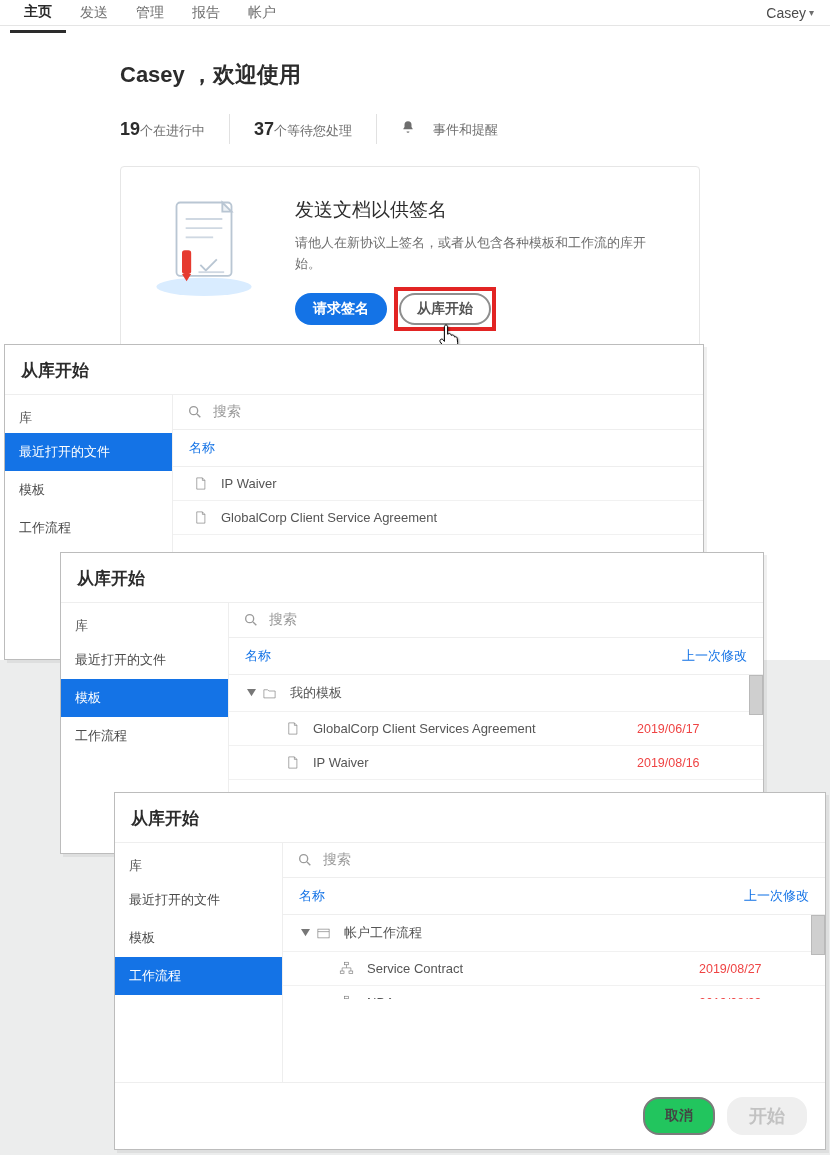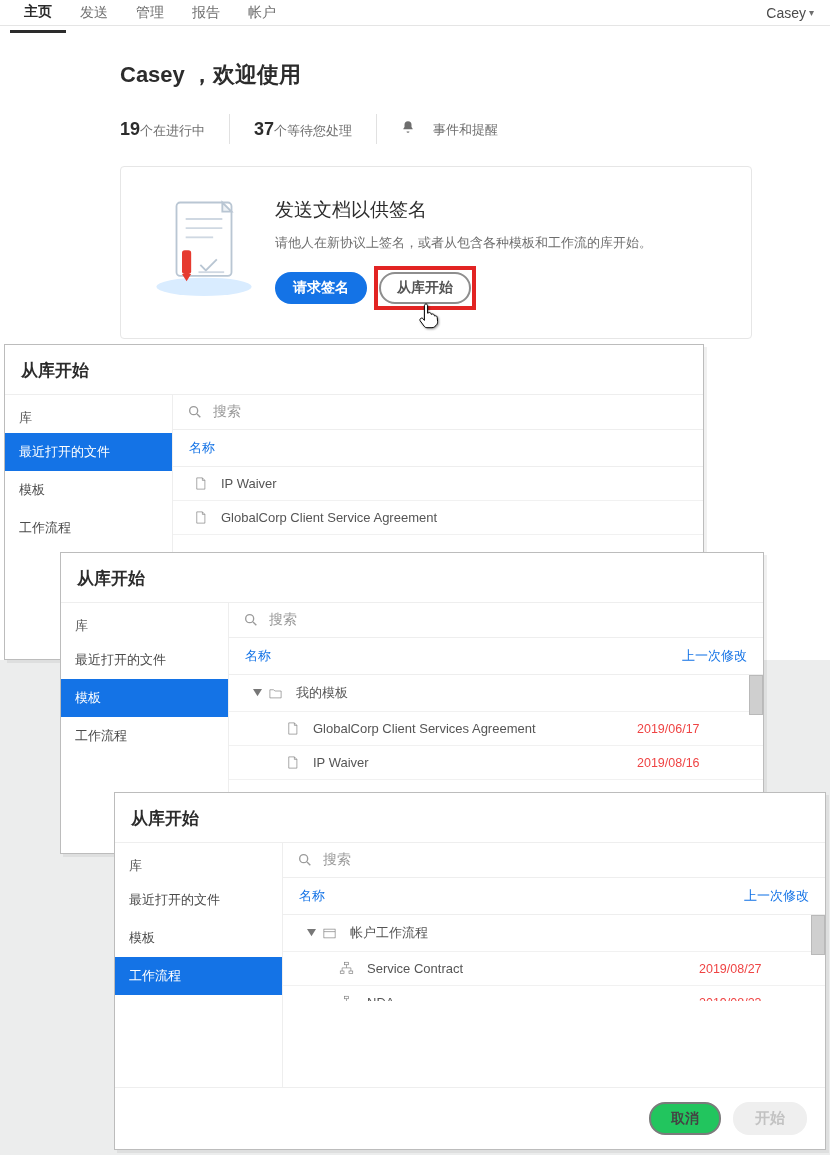--- a/index.html
+++ b/index.html
@@ -16,21 +16,21 @@
   .content { padding: 34px 0 0 120px; }
   .welcome { font-size: 22px; font-weight: 700; color: #2c2c2c; }
   .stats { display: flex; align-items: center; gap: 0; margin-top: 24px; font-size: 13px; color: #6e6e6e; }
   .stats .stat { display: flex; align-items: baseline; padding: 0 24px; }
   .stats .stat:first-child { padding-left: 0; }
   .stats .stat .num { font-size: 18px; font-weight: 700; color: #2c2c2c; }
   .stats .divider { width: 1px; height: 30px; background: #e1e1e1; }
   .stats .stat.ev { gap: 18px; }
   .bell-svg { width: 14px; height: 14px; fill: #6e6e6e; }
 
-  .card { margin-top: 22px; width: 632px; border: 1px solid #e6e6e6; border-radius: 4px; padding: 30px 28px 34px; display: flex; gap: 16px; background: #fff; }
+  .card { margin-top: 22px; width: 580px; border: 1px solid #e6e6e6; border-radius: 4px; padding: 30px 28px 34px; display: flex; gap: 36px; background: #fff; }
   .docimg { width: 110px; flex-shrink: 0; }
   .docimg svg { display: block; width: 100%; }
   .card .txt { flex: 1; }
   .card .txt h2 { font-size: 19px; font-weight: 500; color: #2c2c2c; margin-bottom: 10px; }
   .card .txt p { font-size: 13px; color: #6e6e6e; line-height: 1.6; margin-bottom: 18px; }
   .btnrow { display: flex; gap: 12px; align-items: center; }
   .btn-primary { background: #1473e6; color: #fff; border-radius: 16px; padding: 7px 18px; font-size: 14px; font-weight: 600; border: none; cursor: pointer; }
   .btn-secondary { background: #fff; color: #555; border: 2px solid #8e8e8e; border-radius: 16px; padding: 5px 16px; font-size: 14px; font-weight: 600; cursor: pointer; }
   .highlight-wrap { position: relative; display: inline-block; }
   .highlight { position: absolute; left: -5px; top: -6px; right: -5px; bottom: -6px; border: 4px solid #e22423; pointer-events: none; }
@@ -49,28 +49,28 @@
   .modal .search { display: flex; align-items: center; gap: 10px; padding: 8px 14px; border-bottom: 1px solid #eee; color: #9a9a9a; }
   .modal .search svg { width: 16px; height: 16px; stroke: #9a9a9a; }
   .modal .colhdr { display: flex; padding: 9px 16px; font-size: 13px; color: #1473e6; border-bottom: 1px solid #eee; }
   .modal .colhdr .c1 { flex: 1; }
   .modal .colhdr .c2 { width: 110px; text-align: right; }
   .modal .rows { flex: 1; overflow: hidden; position: relative; }
   .modal .row { display: flex; align-items: center; padding: 9px 16px 9px 20px; border-bottom: 1px solid #f1f1f1; font-size: 13px; color: #555; cursor: pointer; }
   .modal .row .ico { width: 16px; margin-right: 12px; display: flex; }
   .modal .row .ico svg { width: 15px; height: 15px; stroke: #777; fill: none; }
   .modal .row.child { padding-left: 56px; }
-  .modal .row.group { padding-left: 24px; }
+  .modal .row.group { padding-left: 18px; }
   .modal .row.group .tri { width: 9px; height: 9px; margin-right: 6px; }
   .modal .row .name { flex: 1; }
   .modal .row .date { width: 110px; text-align: left; color: #ef4444; font-size: 12.5px; }
   .modal .scrollbar { position: absolute; right: 0; top: 0; width: 14px; height: 40px; background: #cfcfcf; border: 1px solid #b9b9b9; }
   .modal .footer { border-top: 1px solid #eee; padding: 14px 18px; display: flex; justify-content: flex-end; gap: 12px; }
   .btn-outline { background: #22c55e; color: #444; border: 2px solid #7b7b7b; border-radius: 16px; padding: 5px 20px; font-size: 14px; font-weight: 600; cursor: pointer; }
-  .btn-disabled { background: #efefef; color: #c2c2c2; border: none; border-radius: 16px; padding: 7px 22px; font-size: 15px; font-weight: 600; cursor: not-allowed; }
+  .btn-disabled { background: #efefef; color: #c2c2c2; border: none; border-radius: 16px; padding: 7px 22px; font-size: 18px; font-weight: 600; cursor: not-allowed; }
 
   .modal.m1 { left: 4px;  top: 344px; width: 700px; height: 316px; }
   .modal.m2 { left: 60px; top: 552px; width: 704px; height: 302px; }
   .modal.m3 { left: 114px; top: 792px; width: 712px; height: 358px; }
 
   .tri-svg { fill: #777; }
   .caret { font-size: 10px; color: #6e6e6e; }
 </style>
 </head>
 <body>

